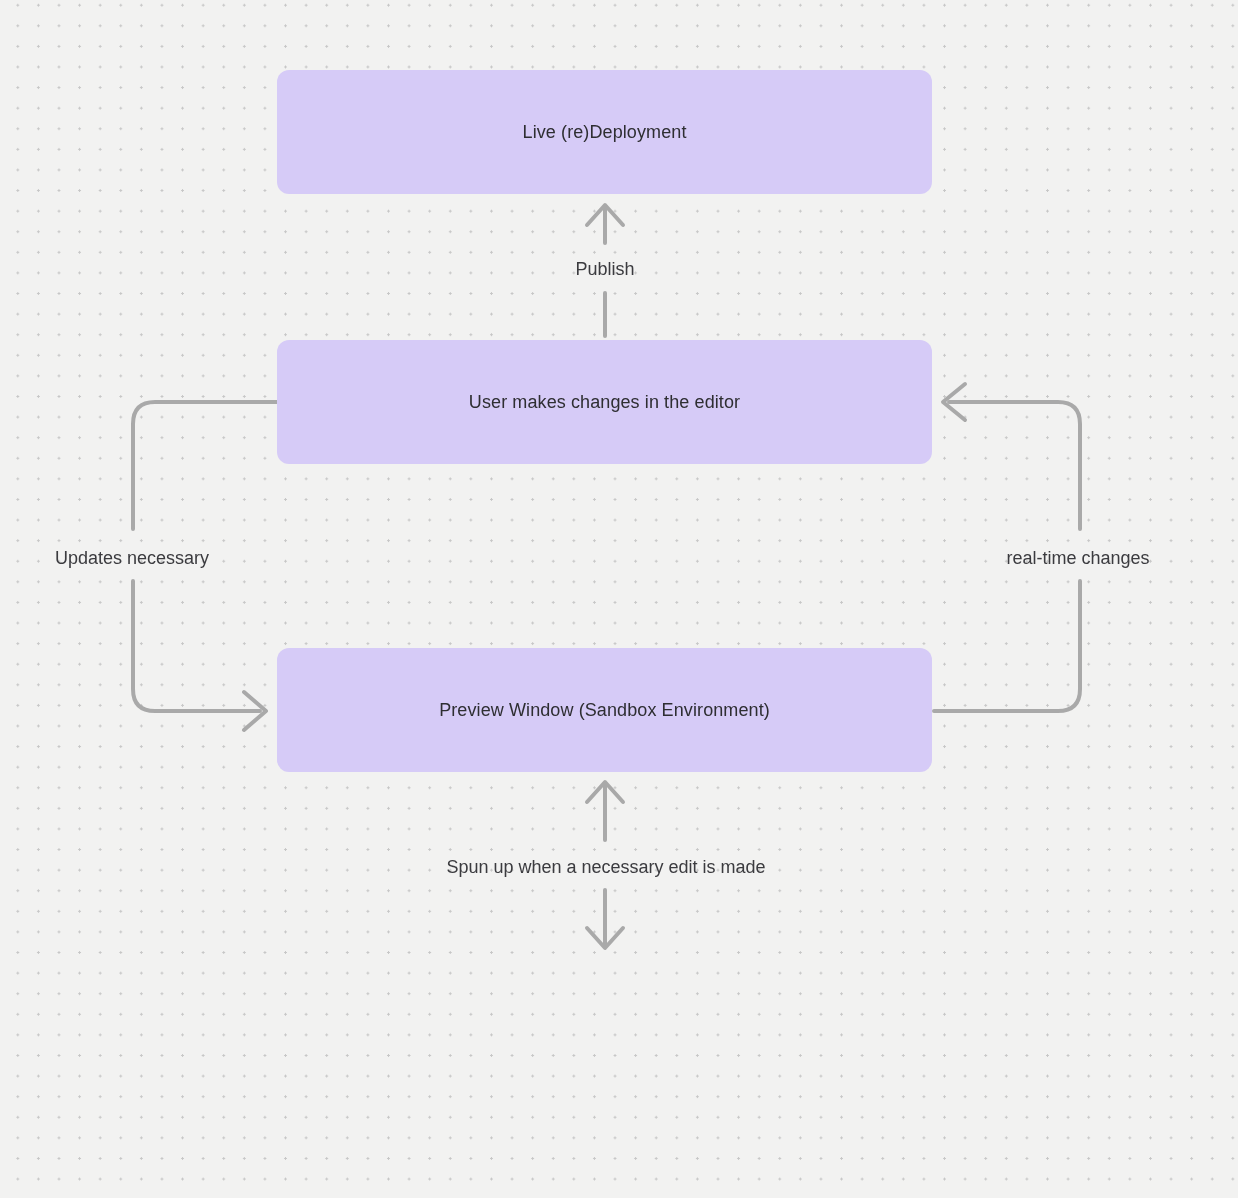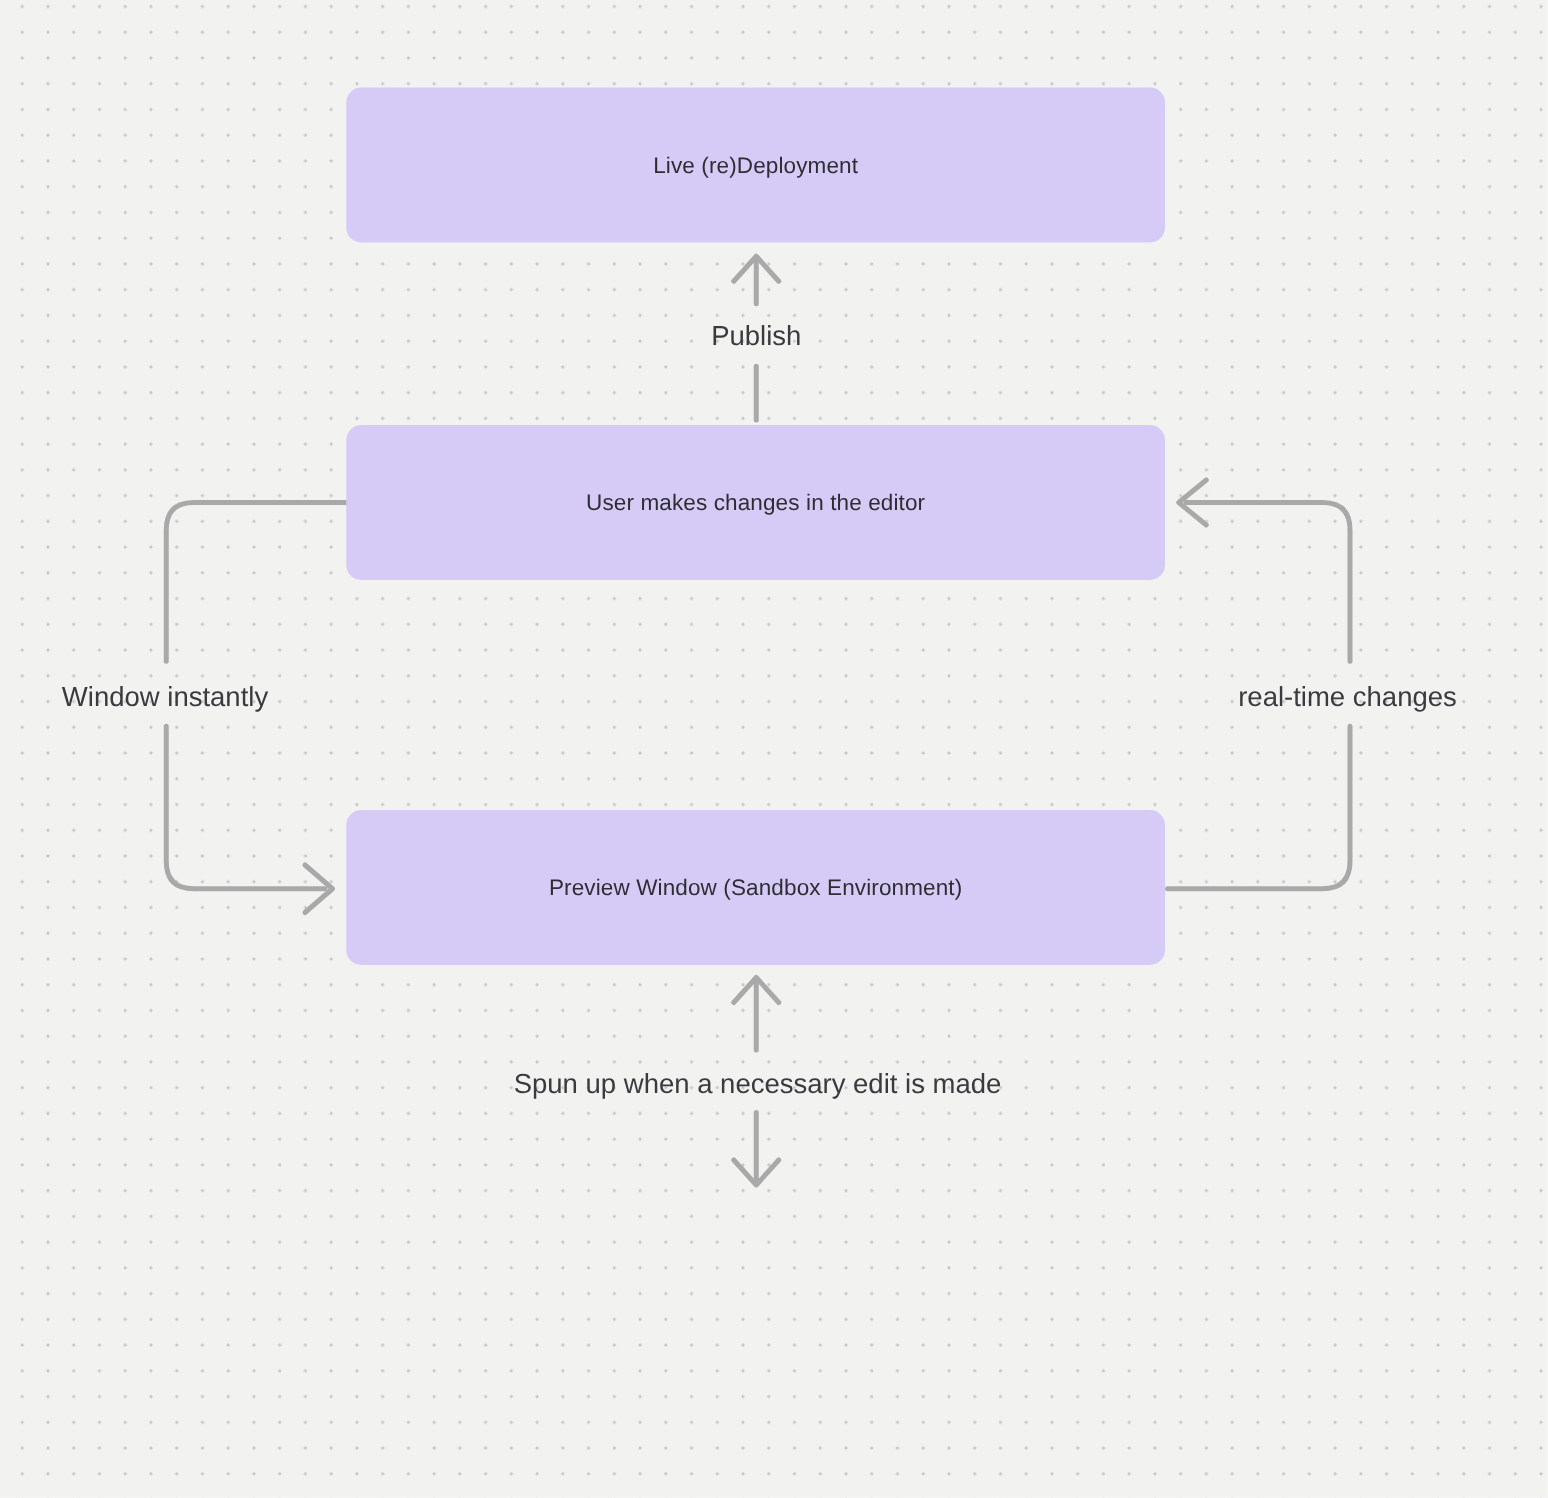--- a/index.html
+++ b/index.html
@@ -47,21 +47,21 @@
     color: #2e2e32;
     letter-spacing: 0.1px;
   }
   .node-live    { top: 70px; text-align: right;  }
   .node-editor  { top: 340px; text-align: right; }
   .node-preview { top: 648px; }
   .node-dev     { top: 957px; }
   .edge-label {
     position: absolute;
     transform: translate(-50%, -50%);
-    font-size: 22px;
+    font-size: 18px;
     color: #3b3b3f;
     white-space: nowrap;
   }
   .label-publish  { left: 605px;  top: 269px; }
   .label-updates  { left: 132px;  top: 558px; }
   .label-realtime { left: 1078px; top: 558px; }
   .label-spun     { left: 606px;  top: 867px; }
 </style>
 </head>
 <body>
@@ -104,19 +104,19 @@
     <span>User makes changes in the editor</span>
   </div>
 
   <div class="node node-preview">
     <span>Preview Window (Sandbox Environment)</span>
   </div>
 
 
   <div class="edge-label label-publish">Publish</div>
 
-  <div class="edge-label label-updates">Window instantly</div>
+  <div class="edge-label label-updates">Updates necessary</div>
 
   <div class="edge-label label-realtime">real-time changes</div>
 
   <div class="edge-label label-spun">Spun up when a necessary edit is made</div>
 
 </div>
 
 </body></html>

